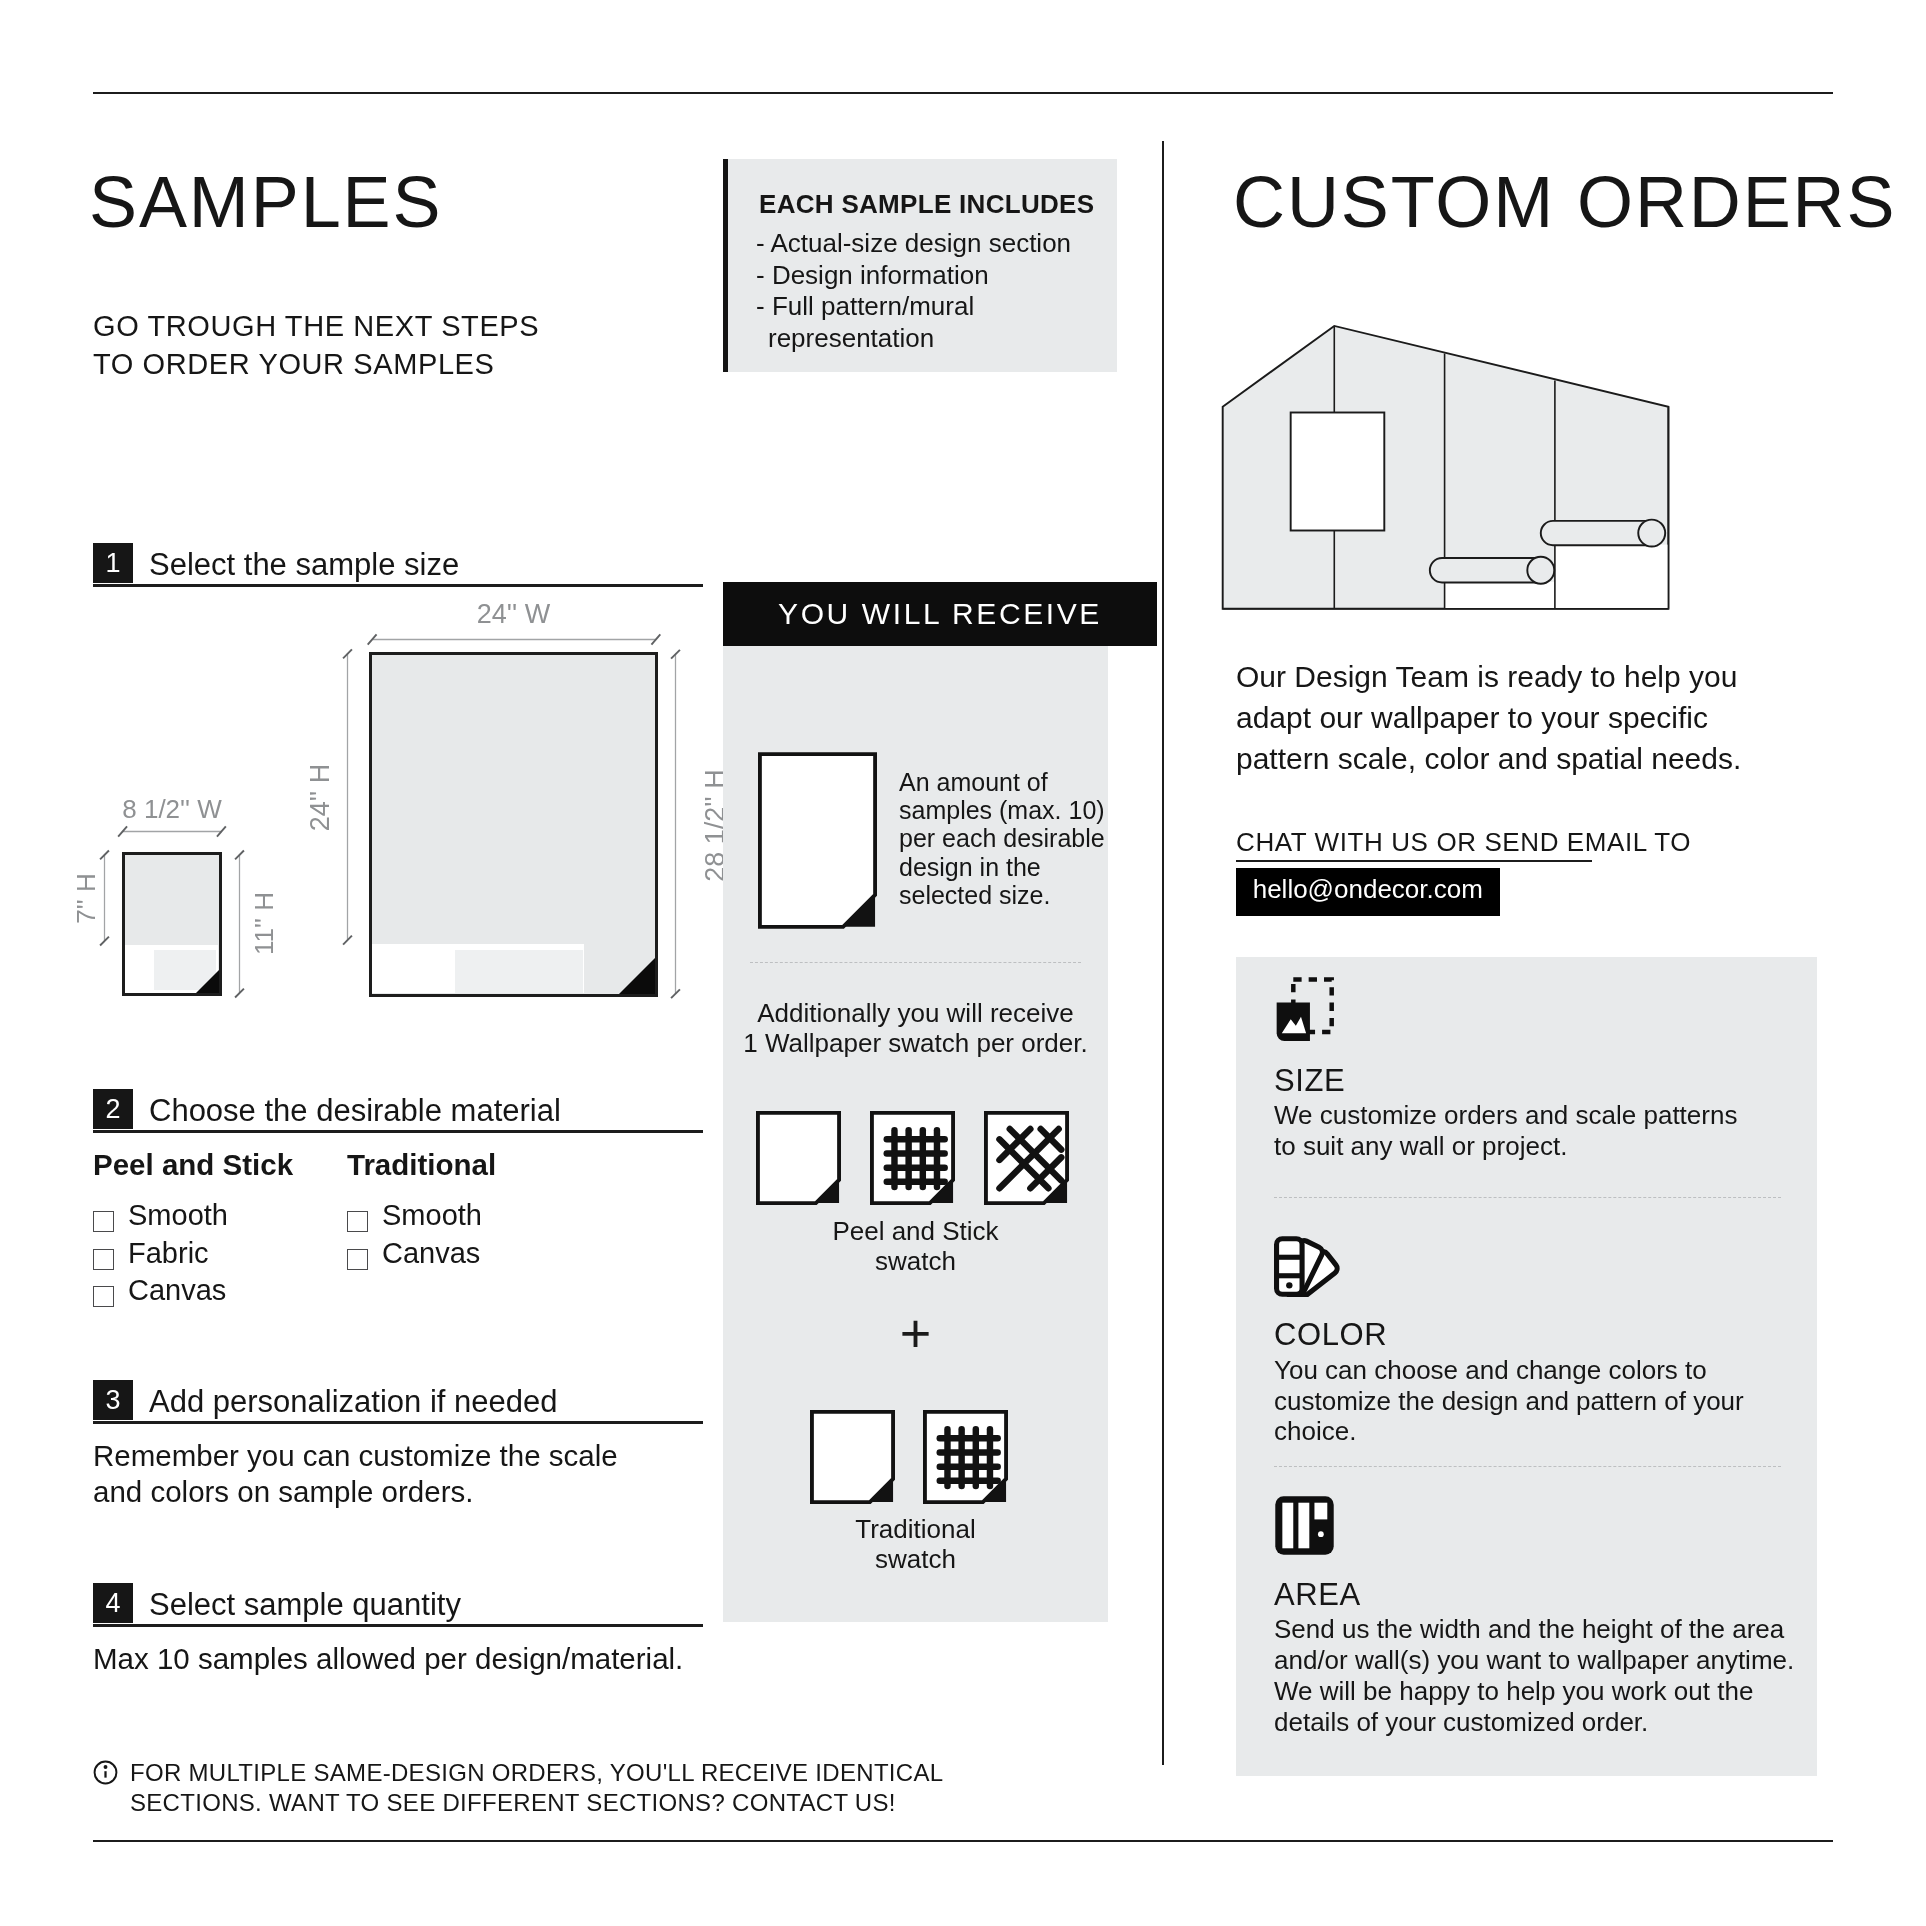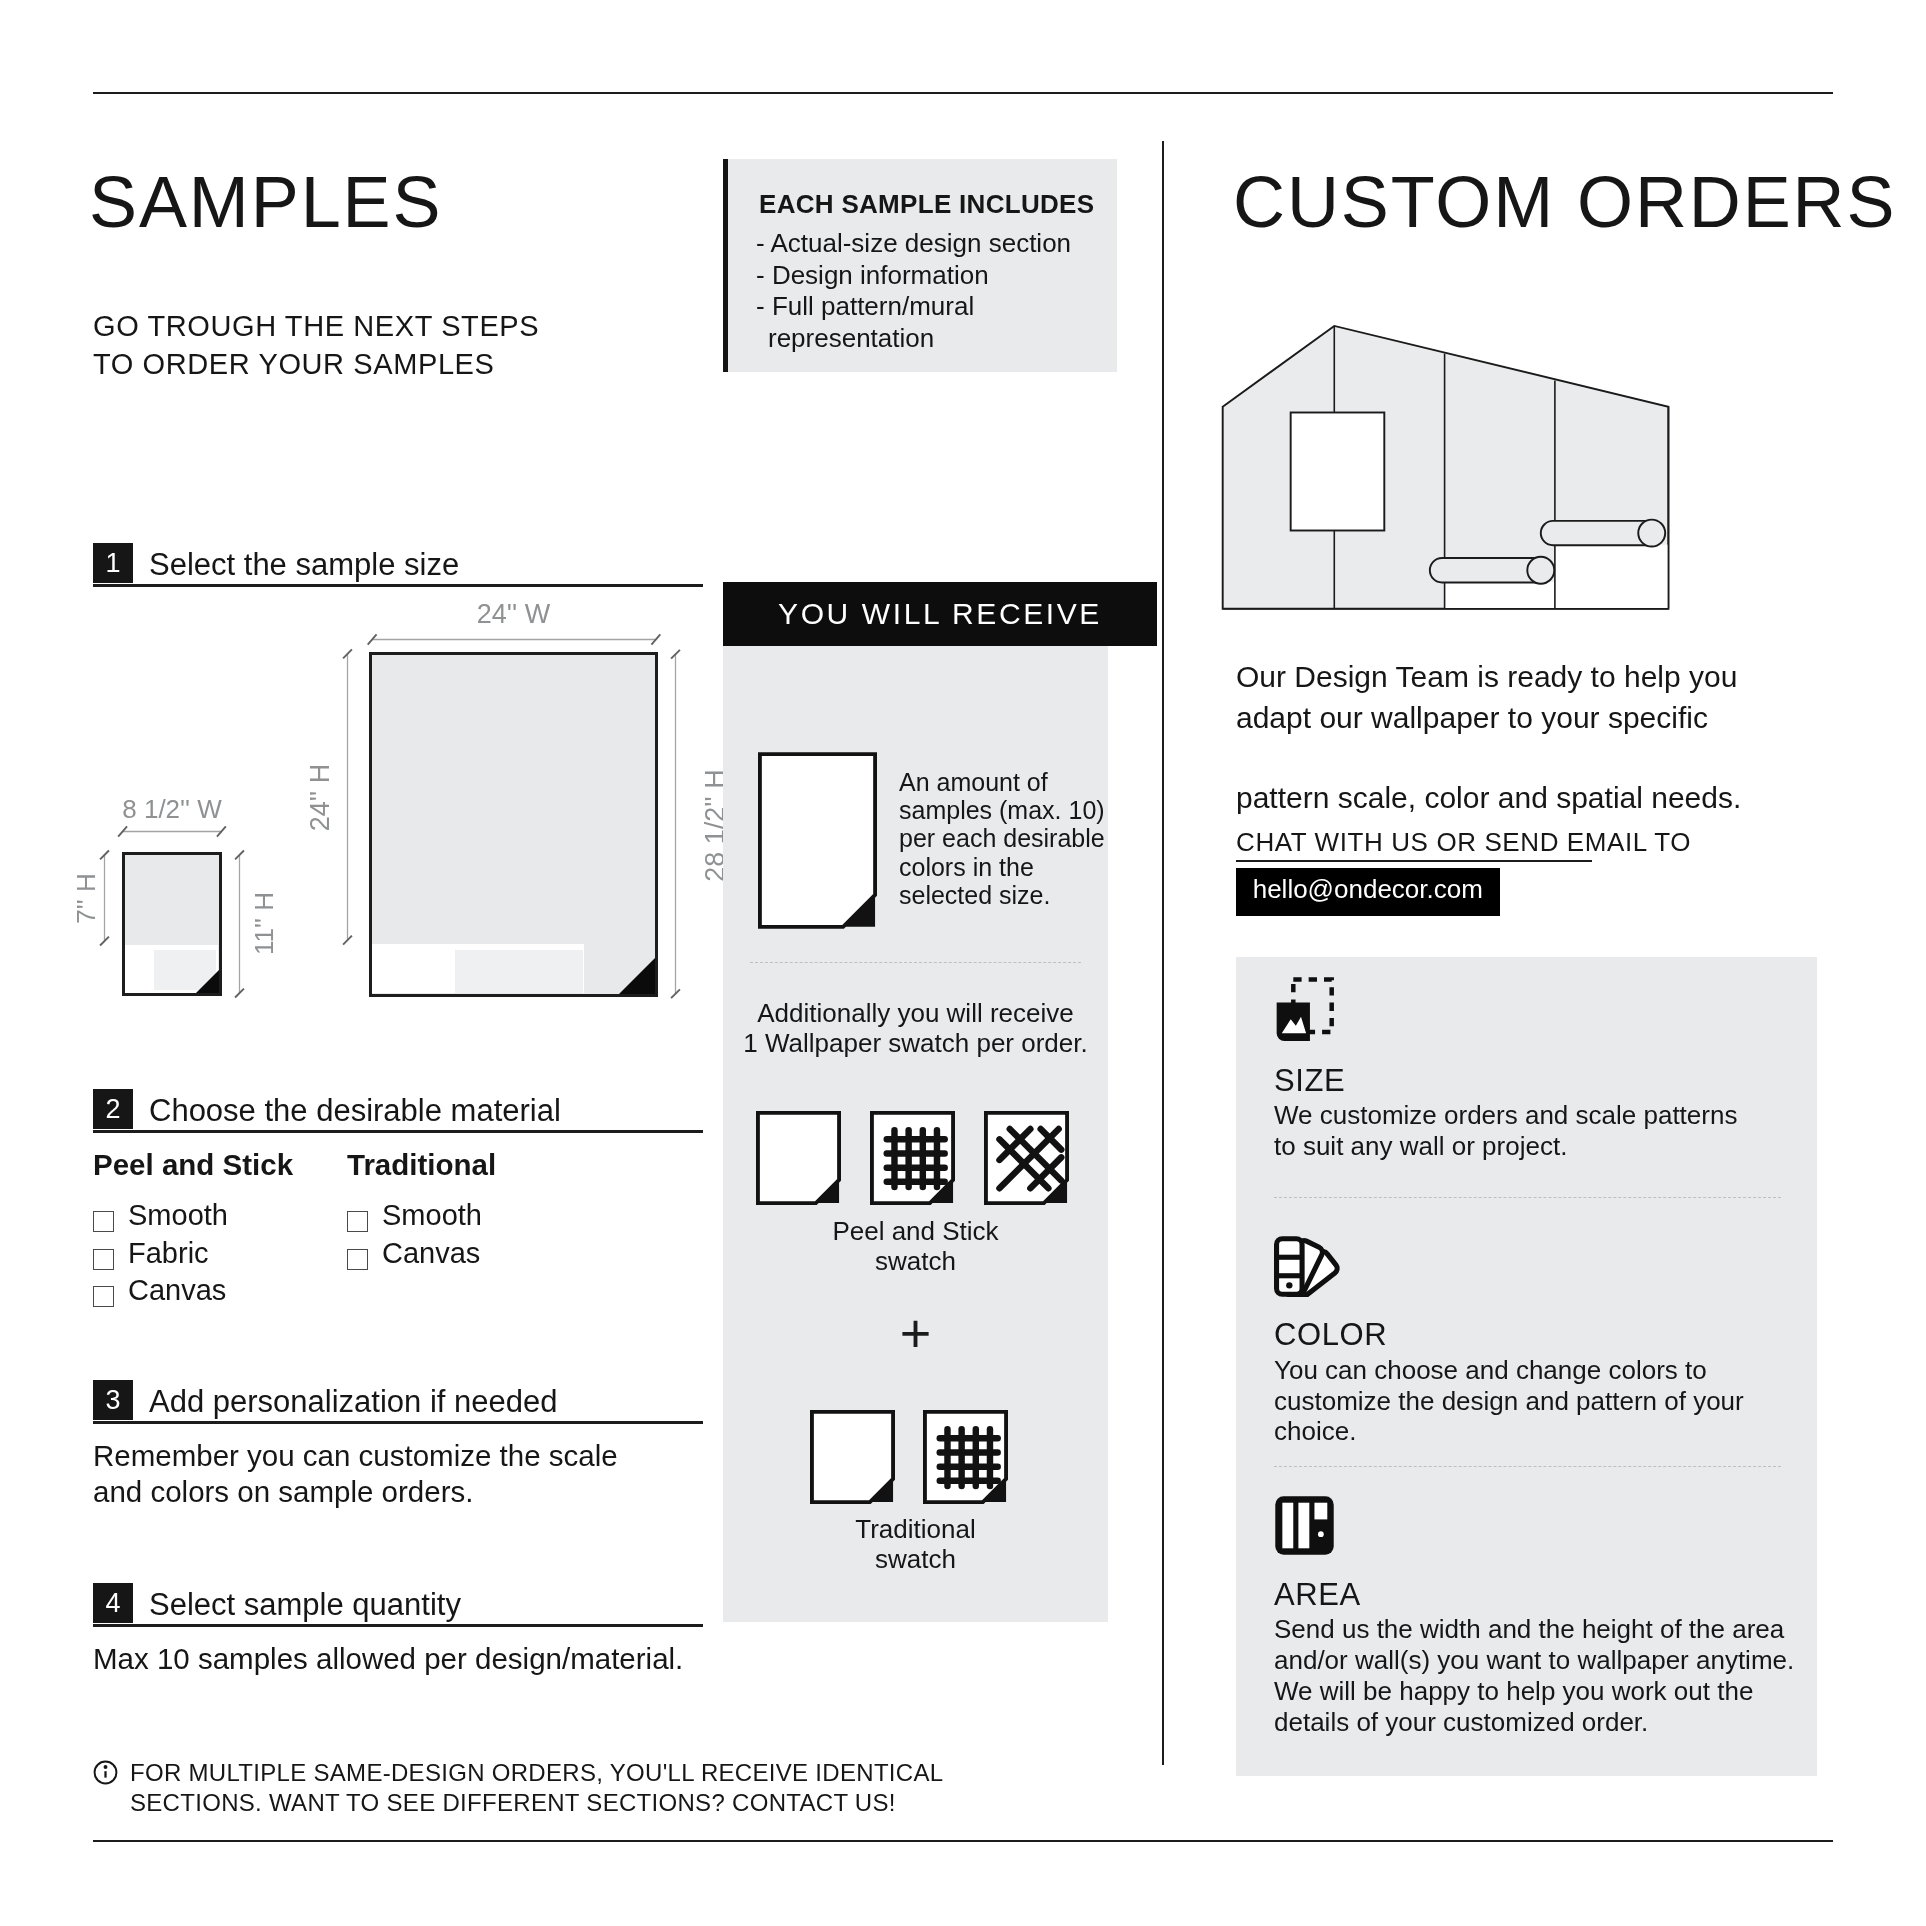--- a/index.html
+++ b/index.html
@@ -165,21 +165,21 @@
   </div>
   <div class="abs panel" style="left:723px;top:646px;width:385px;height:976px;"></div>
 
   <svg class="abs" style="left:758px;top:752px;" width="119" height="177" viewBox="0 0 186 276">
     <path d="M3,3 H183 V223 L133,273 H3 Z" fill="#ffffff" stroke="#121212" stroke-width="6"></path>
     <path d="M133,273 L183,223 L183,273 Z" fill="#121212"></path>
   </svg>
   <div class="abs rcv-text" style="left:899px;top:768px;">An amount of</div>
   <div class="abs rcv-text" style="left:899px;top:796px;">samples (max. 10)</div>
   <div class="abs rcv-text" style="left:899px;top:824px;">per each desirable</div>
-  <div class="abs rcv-text" style="left:899px;top:853px;">colors in the</div>
+  <div class="abs rcv-text" style="left:899px;top:853px;">design in the</div>
   <div class="abs rcv-text" style="left:899px;top:881px;">selected size.</div>
 
   <div class="abs dash" style="left:750px;top:962px;width:331px;"></div>
 
   <div class="abs cap40 center" style="left:723px;top:999px;width:385px;">Additionally you will receive</div>
   <div class="abs cap40 center" style="left:723px;top:1029px;width:385px;">1 Wallpaper swatch per order.</div>
 
   <svg class="abs" style="left:756px;top:1111px;" width="85" height="94" viewBox="0 0 132 146">
     <path d="M3,3 H129 V107 L93,143 H3 Z" fill="#ffffff" stroke="#121212" stroke-width="6"></path>
     <path d="M93,143 L129,107 L129,143 Z" fill="#121212"></path>
@@ -256,21 +256,21 @@
       <circle cx="673" cy="326" r="21" fill="#e9ebec" stroke="#1b1b1b" stroke-width="3"></circle>
     </g>
     <g>
       <rect x="327" y="365" width="192" height="38" rx="19" fill="#e9ebec" stroke="#1b1b1b" stroke-width="3"></rect>
       <circle cx="500" cy="384" r="21" fill="#e9ebec" stroke="#1b1b1b" stroke-width="3"></circle>
     </g>
   </svg>
 
   <div class="abs intro" style="left:1236px;top:656px;">Our Design Team is ready to help you</div>
   <div class="abs intro" style="left:1236px;top:697px;">adapt our wallpaper to your specific</div>
-  <div class="abs intro" style="left:1236px;top:738px;margin-top:39px;">pattern scale, color and spatial needs.</div>
+  <div class="abs intro" style="left:1236px;top:738px;">pattern scale, color and spatial needs.</div>
 
   <div class="abs chat" style="left:1236px;top:827px;">CHAT WITH US OR SEND EMAIL TO</div>
   <div class="abs rule" style="left:1236px;top:860px;width:356px;height:1.9px;"></div>
   <div class="abs" style="left:1236px;top:868px;">
     <span class="email">hello@ondecor.com</span>
   </div>
 
   <div class="abs panel" style="left:1236px;top:957px;width:581px;height:819px;"></div>
 
   <svg class="abs" style="left:1274px;top:977px;" width="61" height="64" viewBox="0 0 95 100">

